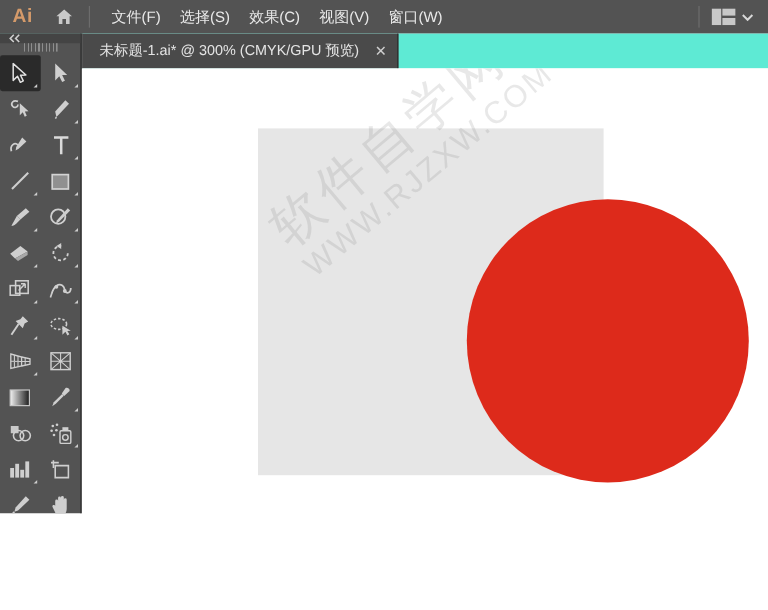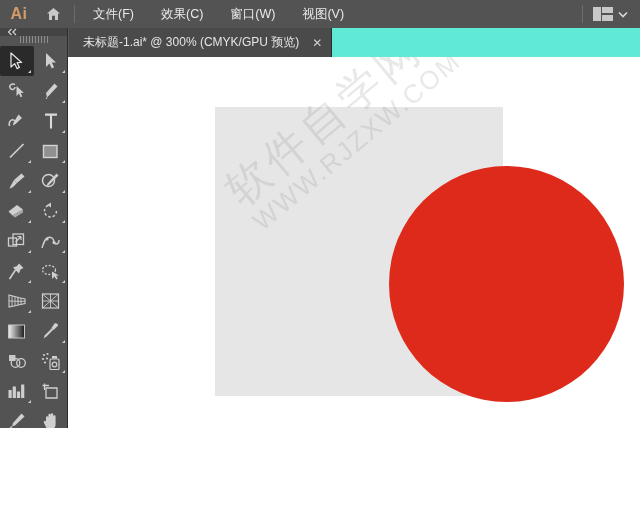--- a/index.html
+++ b/index.html
@@ -47,21 +47,20 @@
   .vdiv {
     width: 1px;
     height: 18px;
     background: #6c6c6c;
     margin: 0 6px;
   }
   .menu-items {
     display: flex;
     align-items: flex-start;
     margin-left: 4px;
-    gap: 11px;
   }
   .menu-item {
     color: #e9e9e9;
     font-size: 12.5px;
     padding: 0 8px;
     line-height: 28px;
     white-space: nowrap;
     cursor: default;
   }
   .menubar-right {
@@ -359,23 +358,24 @@
     <div class="home-icon">
       <svg width="15" height="14" viewBox="0 0 15 14" aria-hidden="true">
         <path d="M7.5 1 L14 6.6 L12 6.6 L12 13 L9 13 L9 8.8 L6 8.8 L6 13 L3 13 L3 6.6 L1 6.6 Z" fill="#c9c9c9"></path>
       </svg>
     </div>
 
     <div class="vdiv"></div>
 
     <div class="menu-items">
       <div class="menu-item">文件(F)</div>
+      <div class="menu-item">选择(S)</div>
       <div class="menu-item">效果(C)</div>
+      <div class="menu-item">视图(V)</div>
       <div class="menu-item">窗口(W)</div>
-      <div class="menu-item">视图(V)</div>
     </div>
 
     <div class="menubar-right">
       <div class="vdiv"></div>
       <div class="ws-switch">
         <svg width="20" height="14" viewBox="0 0 20 14" aria-hidden="true">
           <rect x="0" y="0" width="8" height="14" fill="#c8c8c8"></rect>
           <rect x="9" y="0" width="11" height="6" fill="#c8c8c8"></rect>
           <rect x="9" y="8" width="11" height="6" fill="#c8c8c8"></rect>
         </svg>

